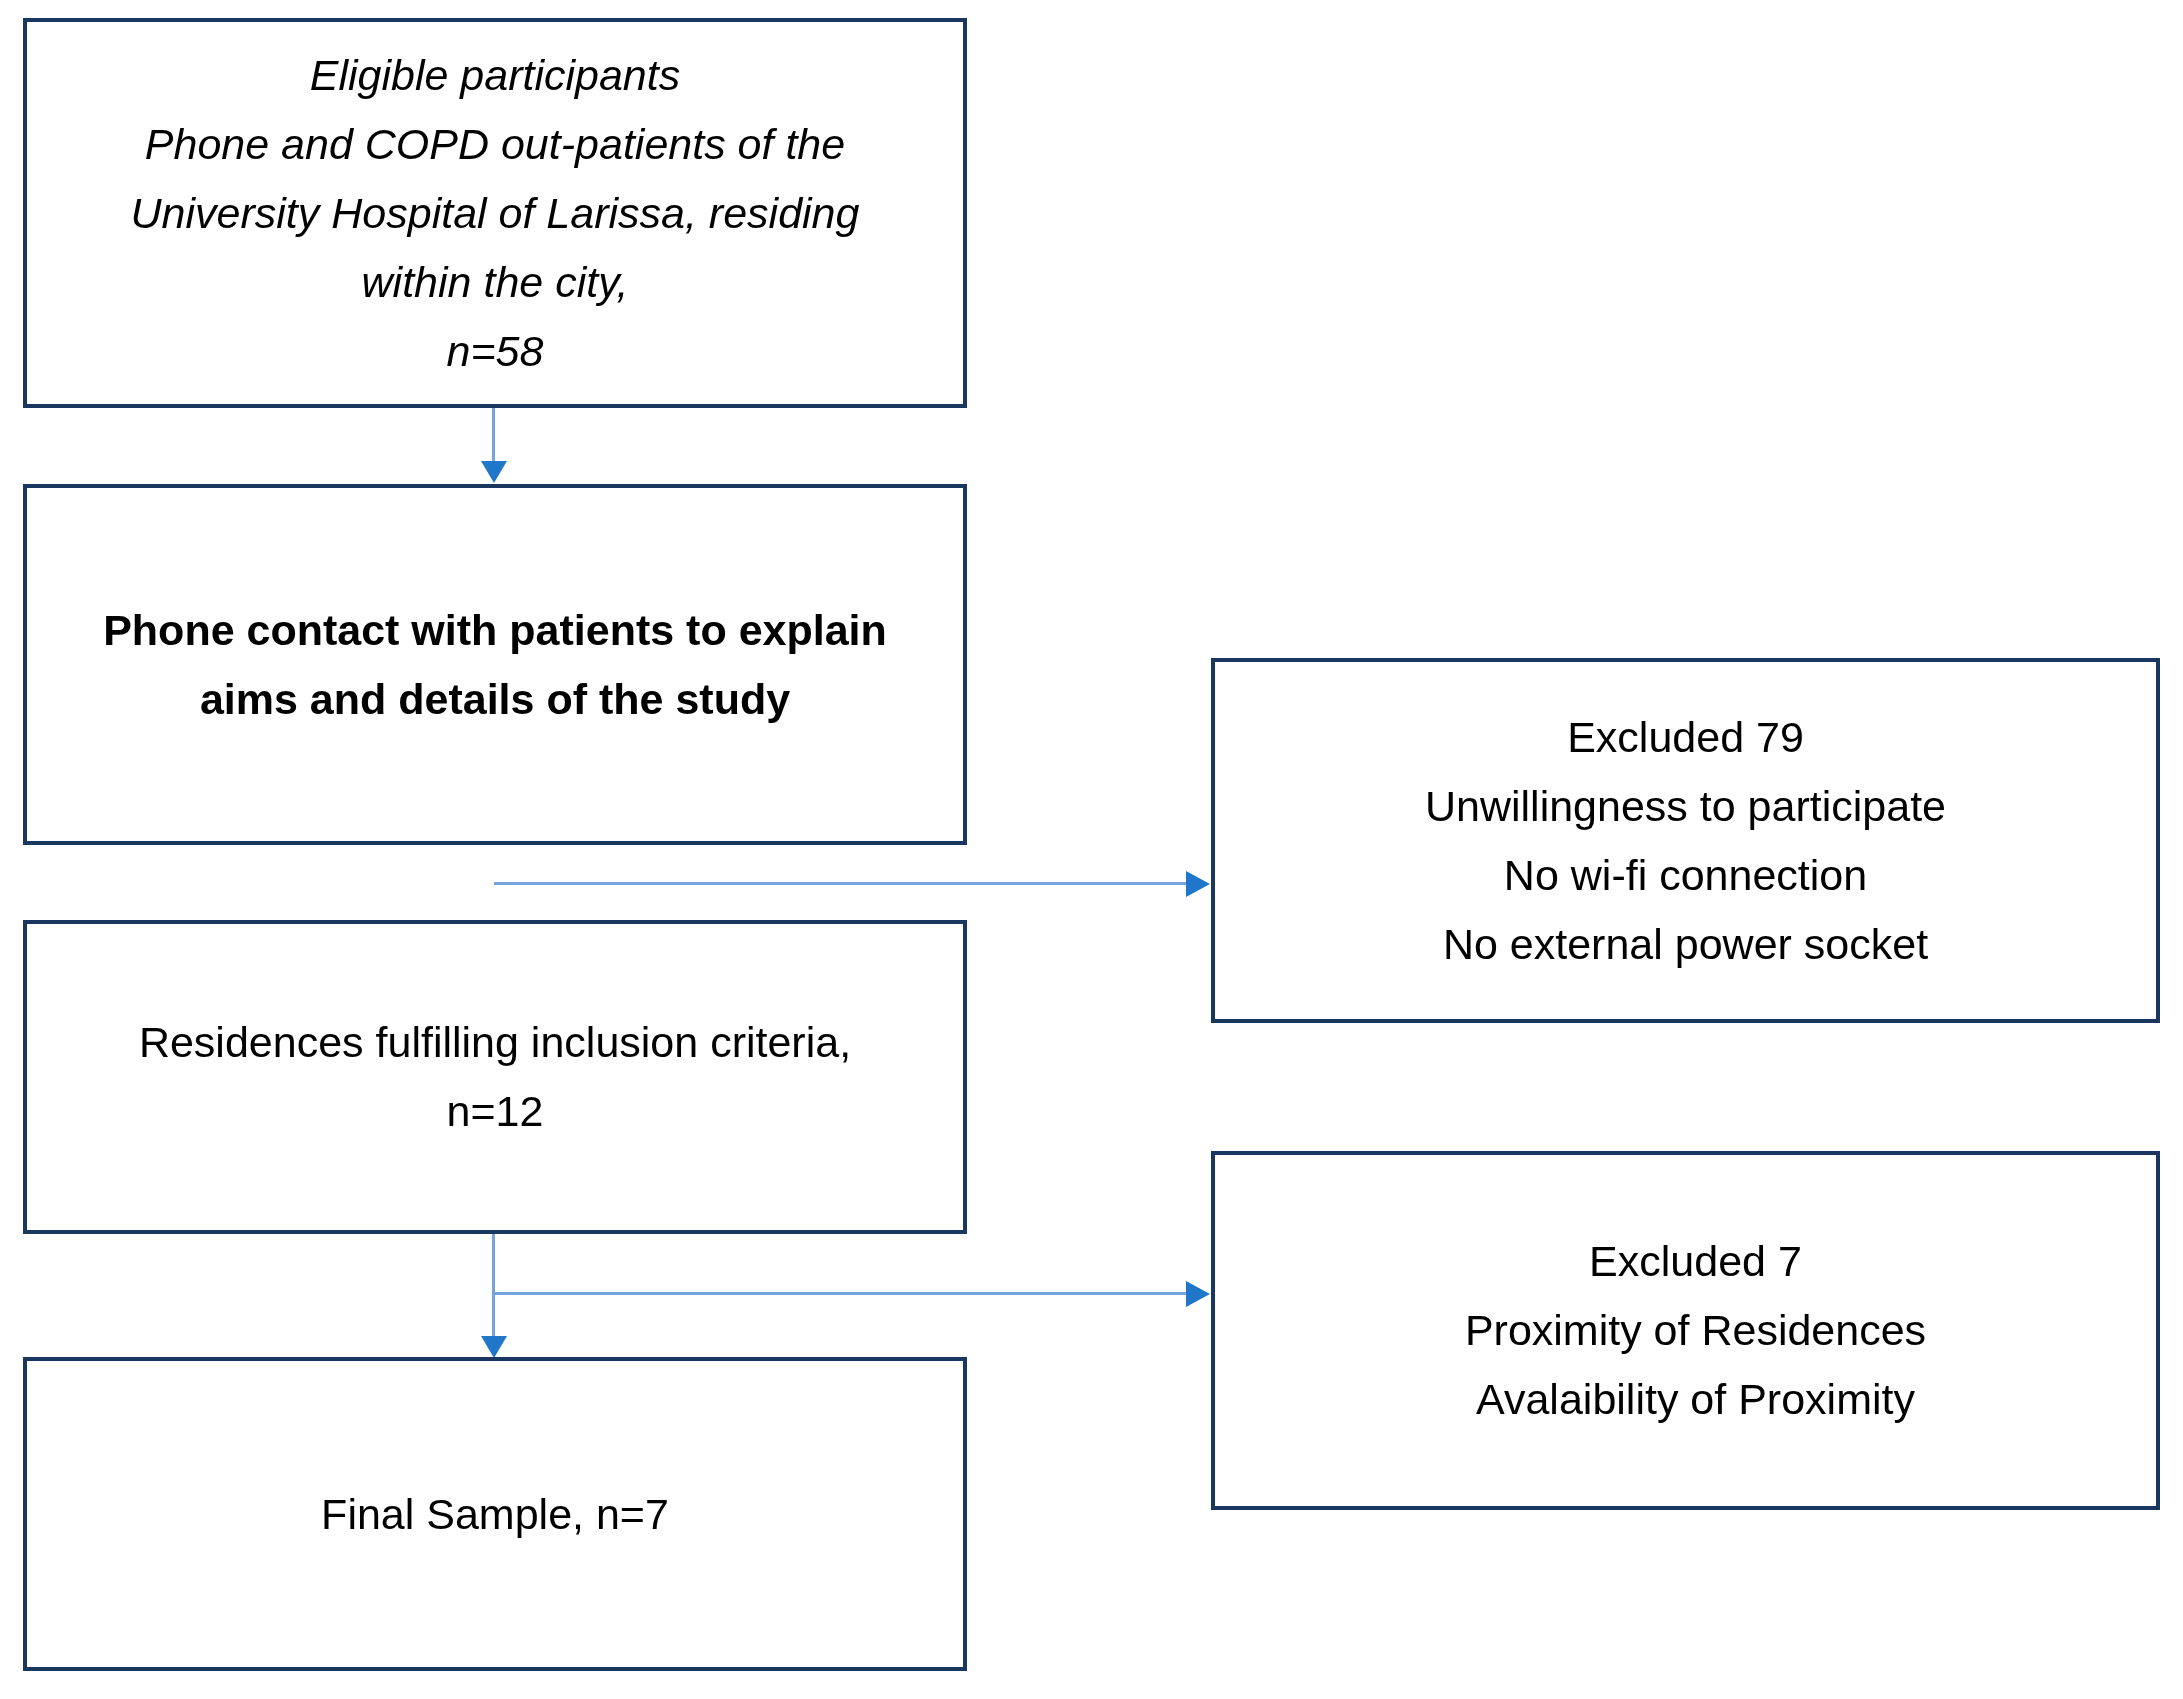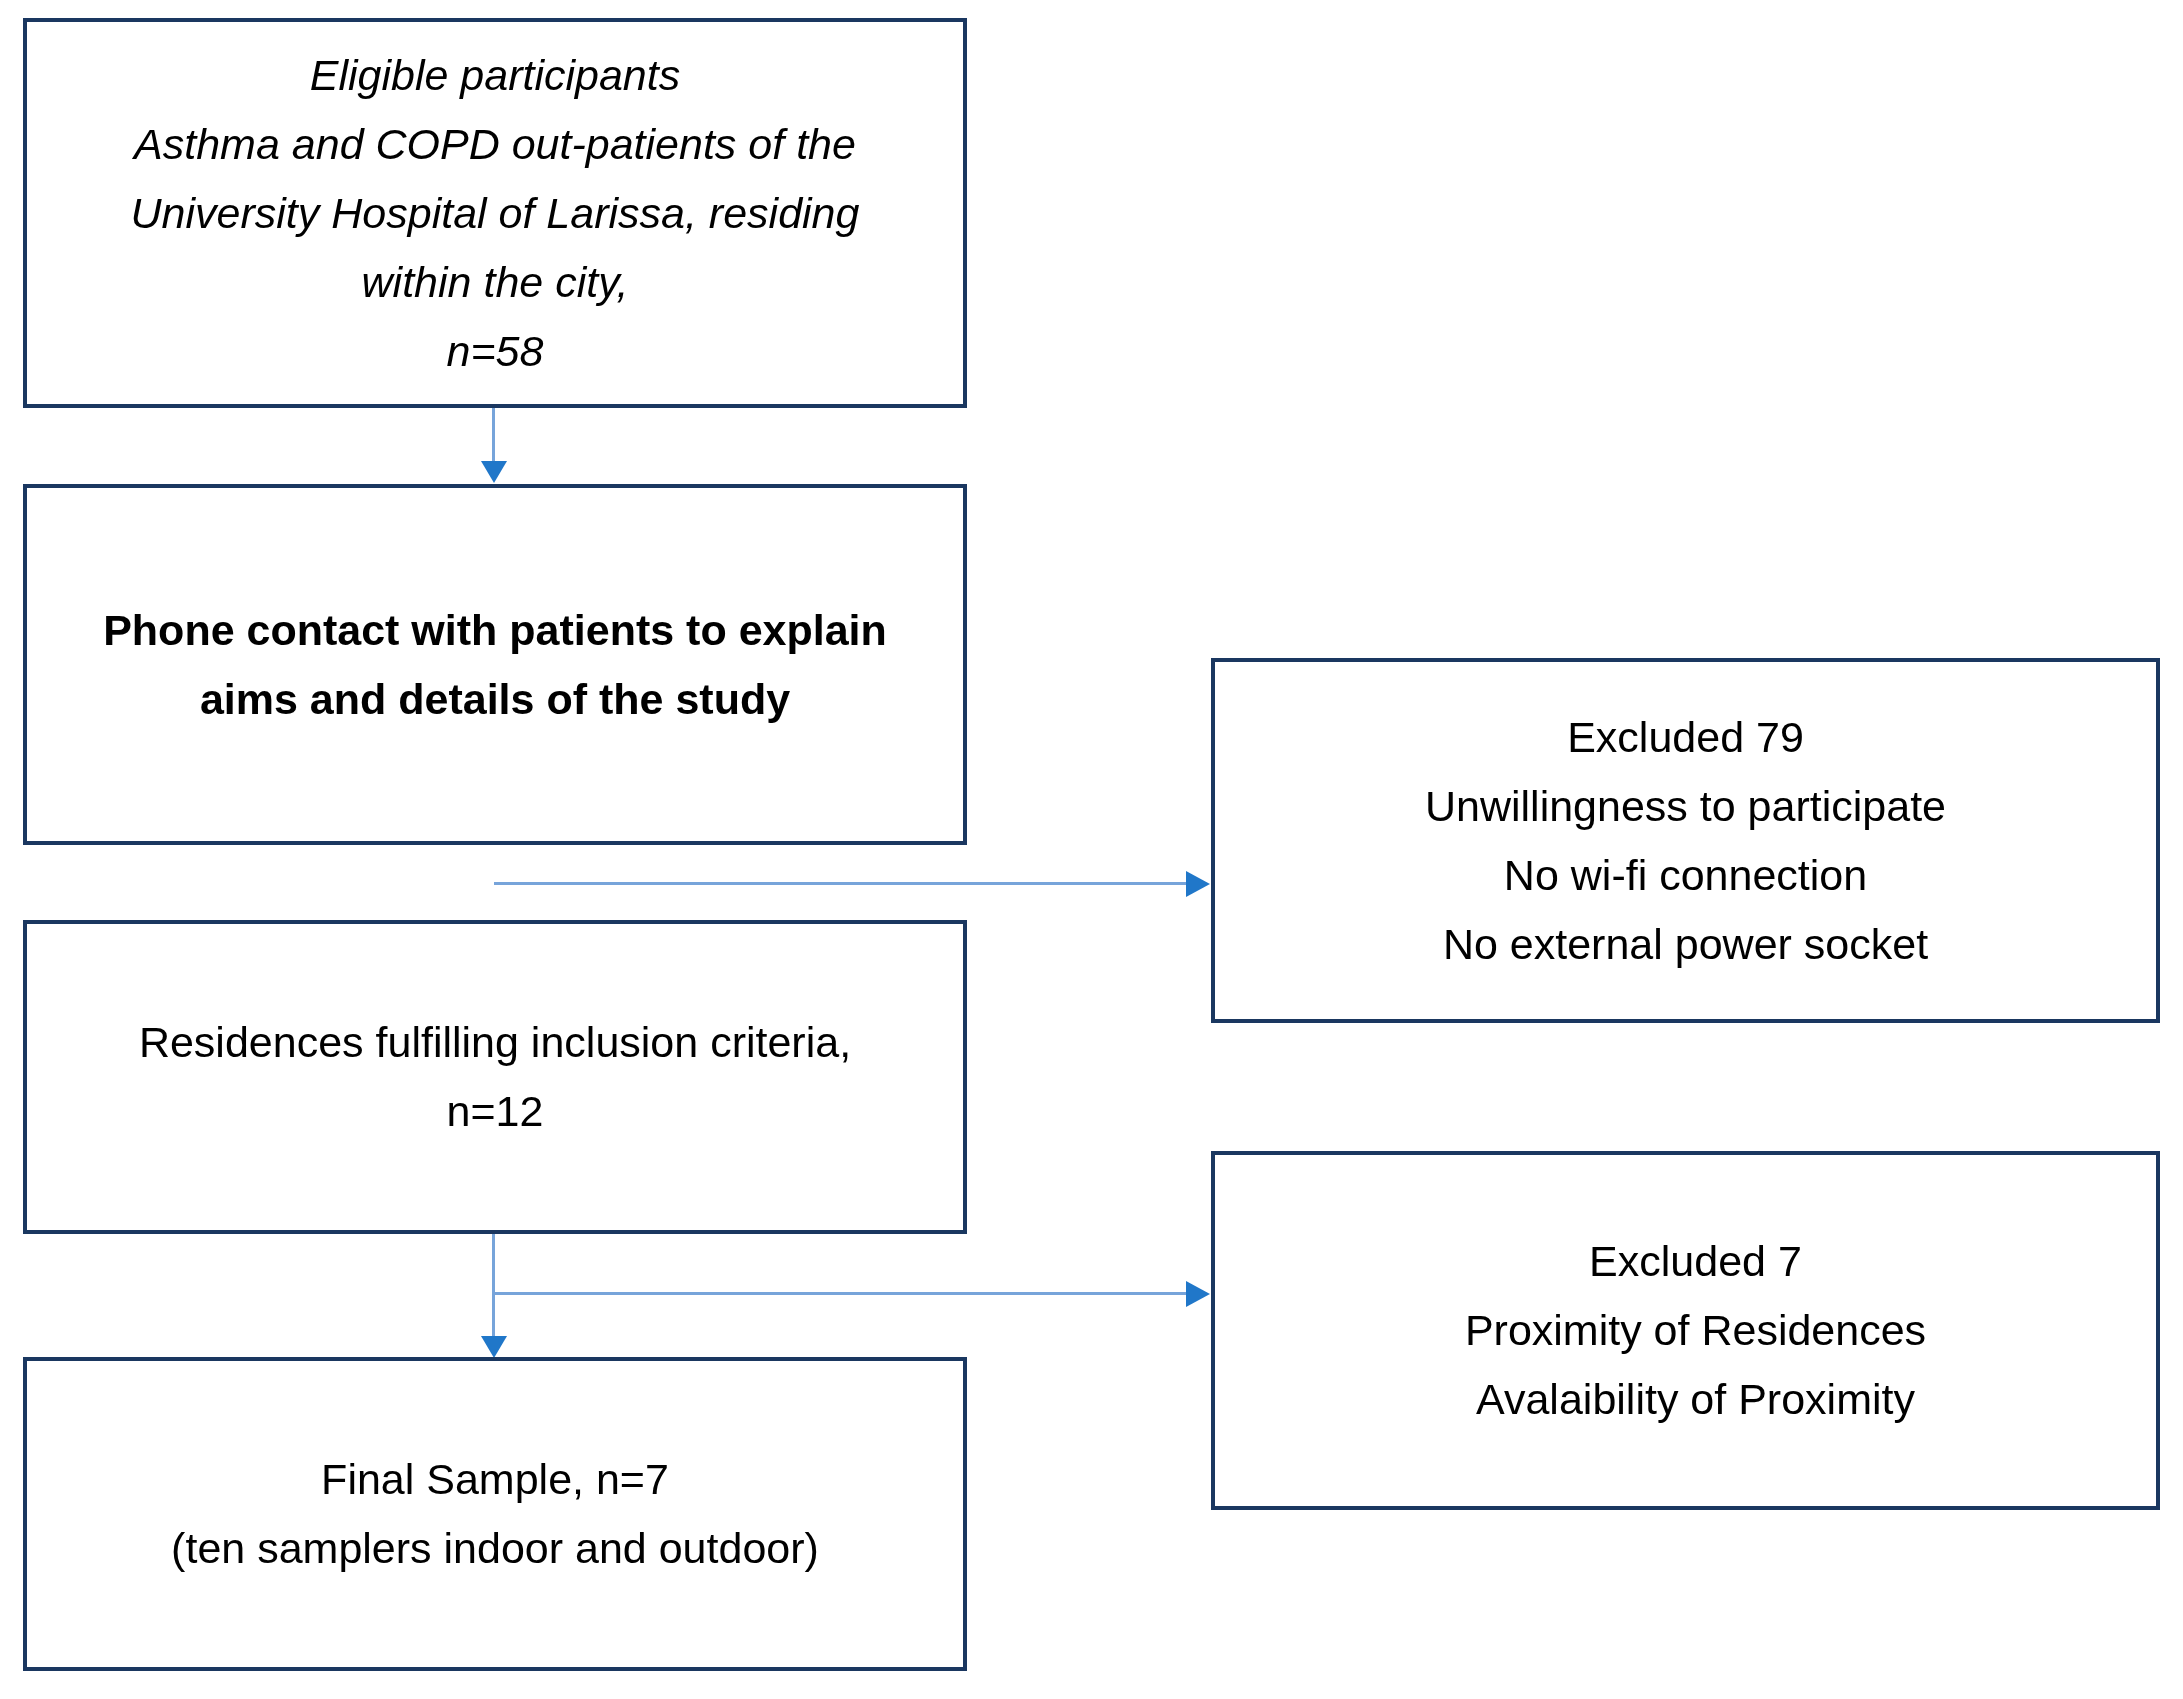--- a/index.html
+++ b/index.html
@@ -67,21 +67,21 @@
   .sh2{left:494px;top:1292px;width:692px;}
   .hr2{left:1186px;top:1281px;}
 </style>
 </head>
 <body>
 
 <div class="canvas">
 
   <div class="box b-eligible">
     <div class="line">Eligible participants</div>
-    <div class="line">Asthma and COPD out-patients of the</div>
+    <div class="line">Phone and COPD out-patients of the</div>
     <div class="line">University Hospital of Larissa, residing</div>
     <div class="line">within the city,</div>
     <div class="line">n=58</div>
   </div>
 
   <div class="stem-v sv1"></div>
   <div class="head-down hd1"></div>
 
   <div class="box b-phone">
     <div class="line">Phone contact with patients to explain</div>
@@ -109,17 +109,16 @@
   <div class="head-right hr2"></div>
 
   <div class="box b-exc7">
     <div class="line">Excluded 7</div>
     <div class="line">Proximity of Residences</div>
     <div class="line">Avalaibility of Proximity</div>
   </div>
 
   <div class="box b-final">
     <div class="line">Final Sample, n=7</div>
-    <div class="line">(ten samplers indoor and outdoor)</div>
   </div>
 
 </div>
 
 
 </body></html>

